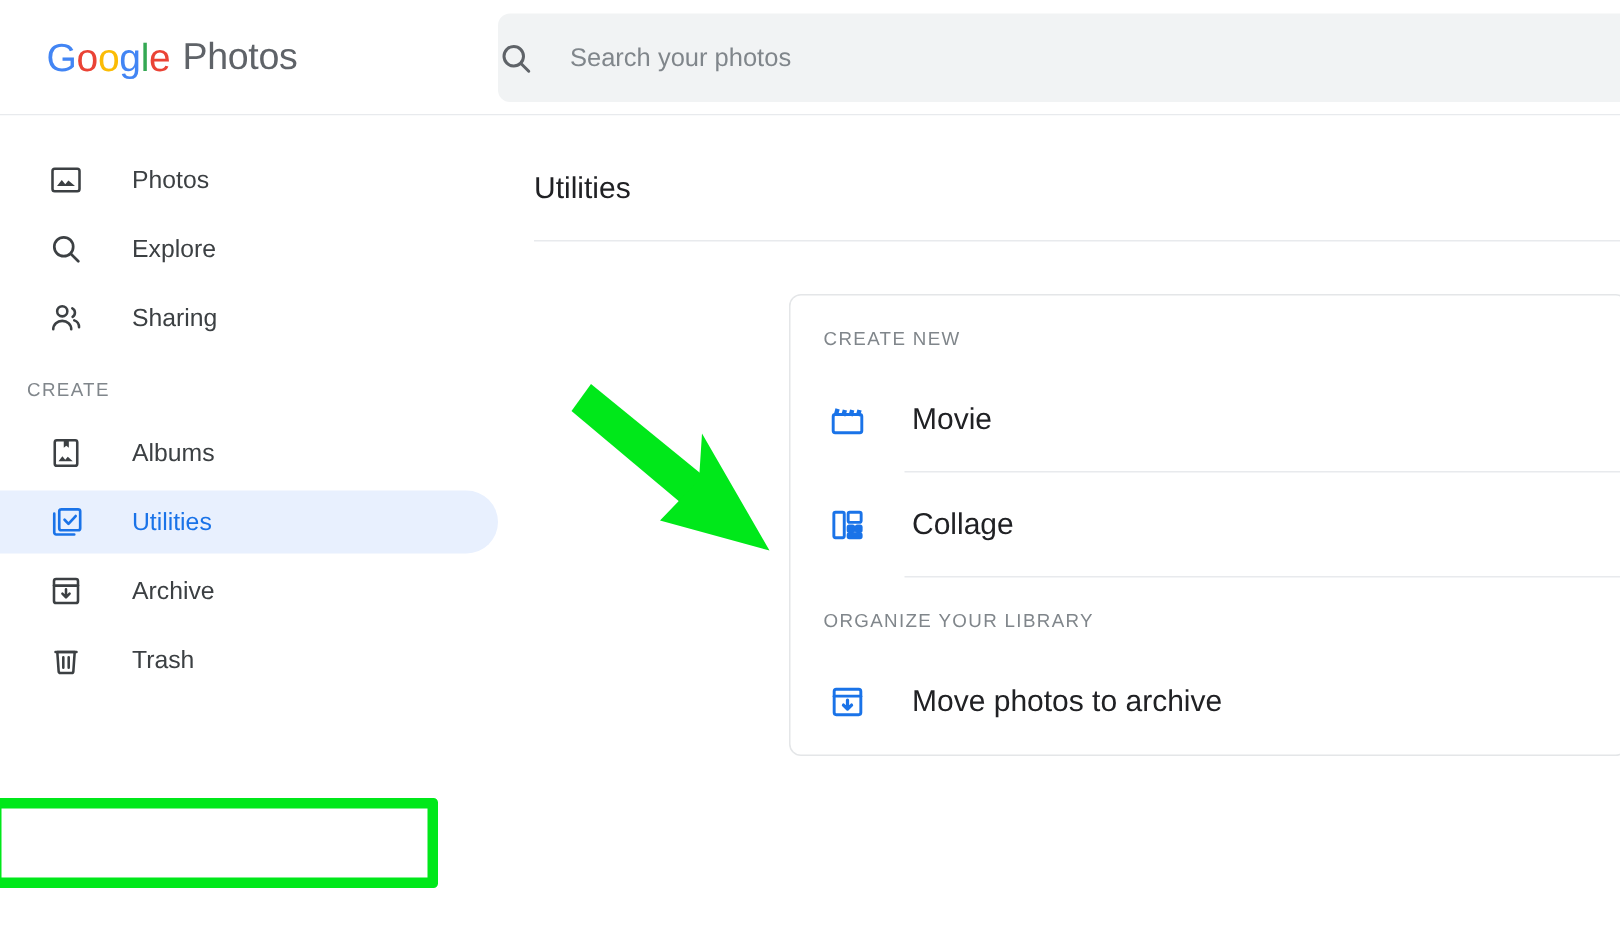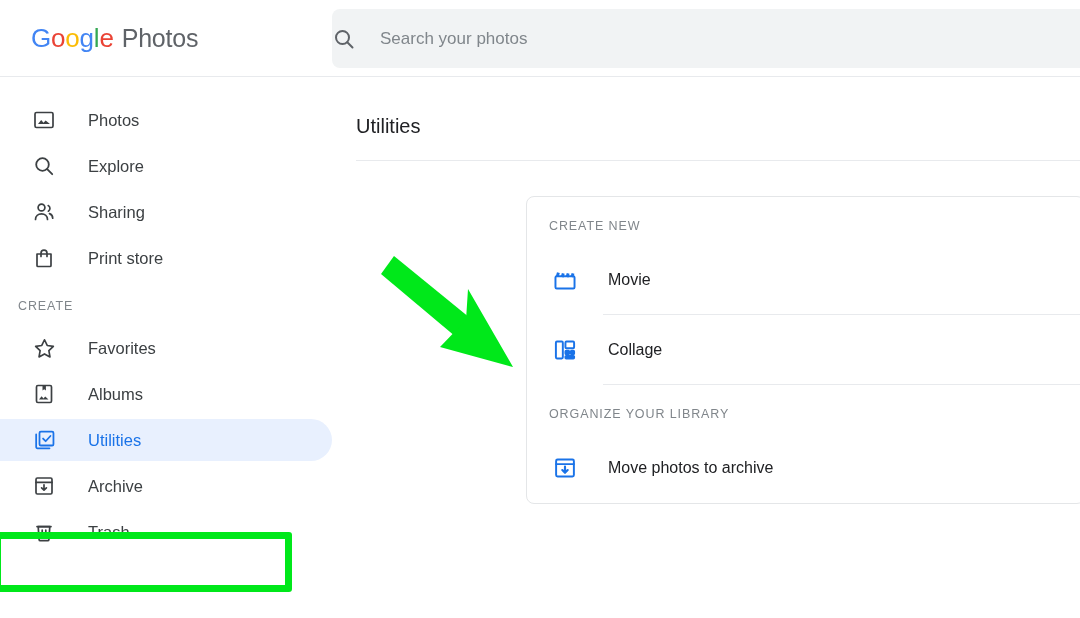--- a/index.html
+++ b/index.html
@@ -113,21 +113,21 @@
     display:flex; align-items:center;
     height:70px;
     cursor:pointer;
   }
   .card-row.highlight { background:#f4f8fe; }
   .row-icon {
     width:28px; height:28px; margin-left:24px; flex:0 0 auto;
     color:#1a73e8; display:flex; align-items:center; justify-content:center;
   }
   .row-label {
-    margin-left:29px; font-size:16px; color:#202124;
+    margin-left:29px; font-size:20px; color:#202124;
   }
   .row-sep {
     position:absolute; left:76px; right:0; bottom:0;
     height:1px; background:#e8eaed;
   }
 
   
   .arrow-svg {
     position:absolute; left:0; top:0;
     width:1080px; height:618px;
@@ -183,40 +183,23 @@
         <svg viewBox="0 0 24 24" width="24" height="24" fill="none" stroke="currentColor" stroke-width="1.7" stroke-linecap="round">
           <circle cx="9.5" cy="7.5" r="3.4"></circle>
           <path d="M3.5 19.5c0-3.3 2.7-5.6 6-5.6s6 2.3 6 5.6"></path>
           <path d="M16.2 5.6a3.2 3.2 0 0 1 .2 5.6"></path>
           <path d="M17.5 13.6c2 .7 3.2 2.4 3.2 4.6"></path>
         </svg>
       </span>
       <span class="nav-label">Sharing</span>
     </div>
 
-    <div class="nav-item">
-      <span class="nav-icon">
-        <svg viewBox="0 0 24 24" width="24" height="24" fill="none" stroke="currentColor" stroke-width="1.7" stroke-linejoin="round">
-          <path d="M5 8h14v11.5a1 1 0 0 1-1 1H6a1 1 0 0 1-1-1z"></path>
-          <path d="M9 10.5V7.2a3 3 0 0 1 6 0v3.3" stroke-linecap="round"></path>
-        </svg>
-      </span>
-      <span class="nav-label">Print store</span>
-    </div>
 
     <div class="section-label">CREATE</div>
 
-    <div class="nav-item">
-      <span class="nav-icon">
-        <svg viewBox="0 0 24 24" width="25" height="25" fill="none" stroke="currentColor" stroke-width="1.6" stroke-linejoin="round">
-          <path d="M12 3.6l2.6 5.5 5.9.8-4.3 4.2 1.05 6L12 17.2l-5.25 2.9 1.05-6L3.5 9.9l5.9-.8z"></path>
-        </svg>
-      </span>
-      <span class="nav-label">Favorites</span>
-    </div>
 
     <div class="nav-item">
       <span class="nav-icon">
         <svg viewBox="0 0 24 24" width="24" height="24" fill="none" stroke="currentColor" stroke-width="1.7">
           <rect x="4.5" y="3.5" width="15" height="17" rx="1.4"></rect>
           <path d="M10.5 3.5h3.4v5l-1.7-1.3-1.7 1.3z" fill="currentColor" stroke="none"></path>
           <path d="M7 17.5l2.6-3.3 1.9 2.3 1.7-2 3.3 3z" fill="currentColor" stroke="none"></path>
         </svg>
       </span>
       <span class="nav-label">Albums</span>

